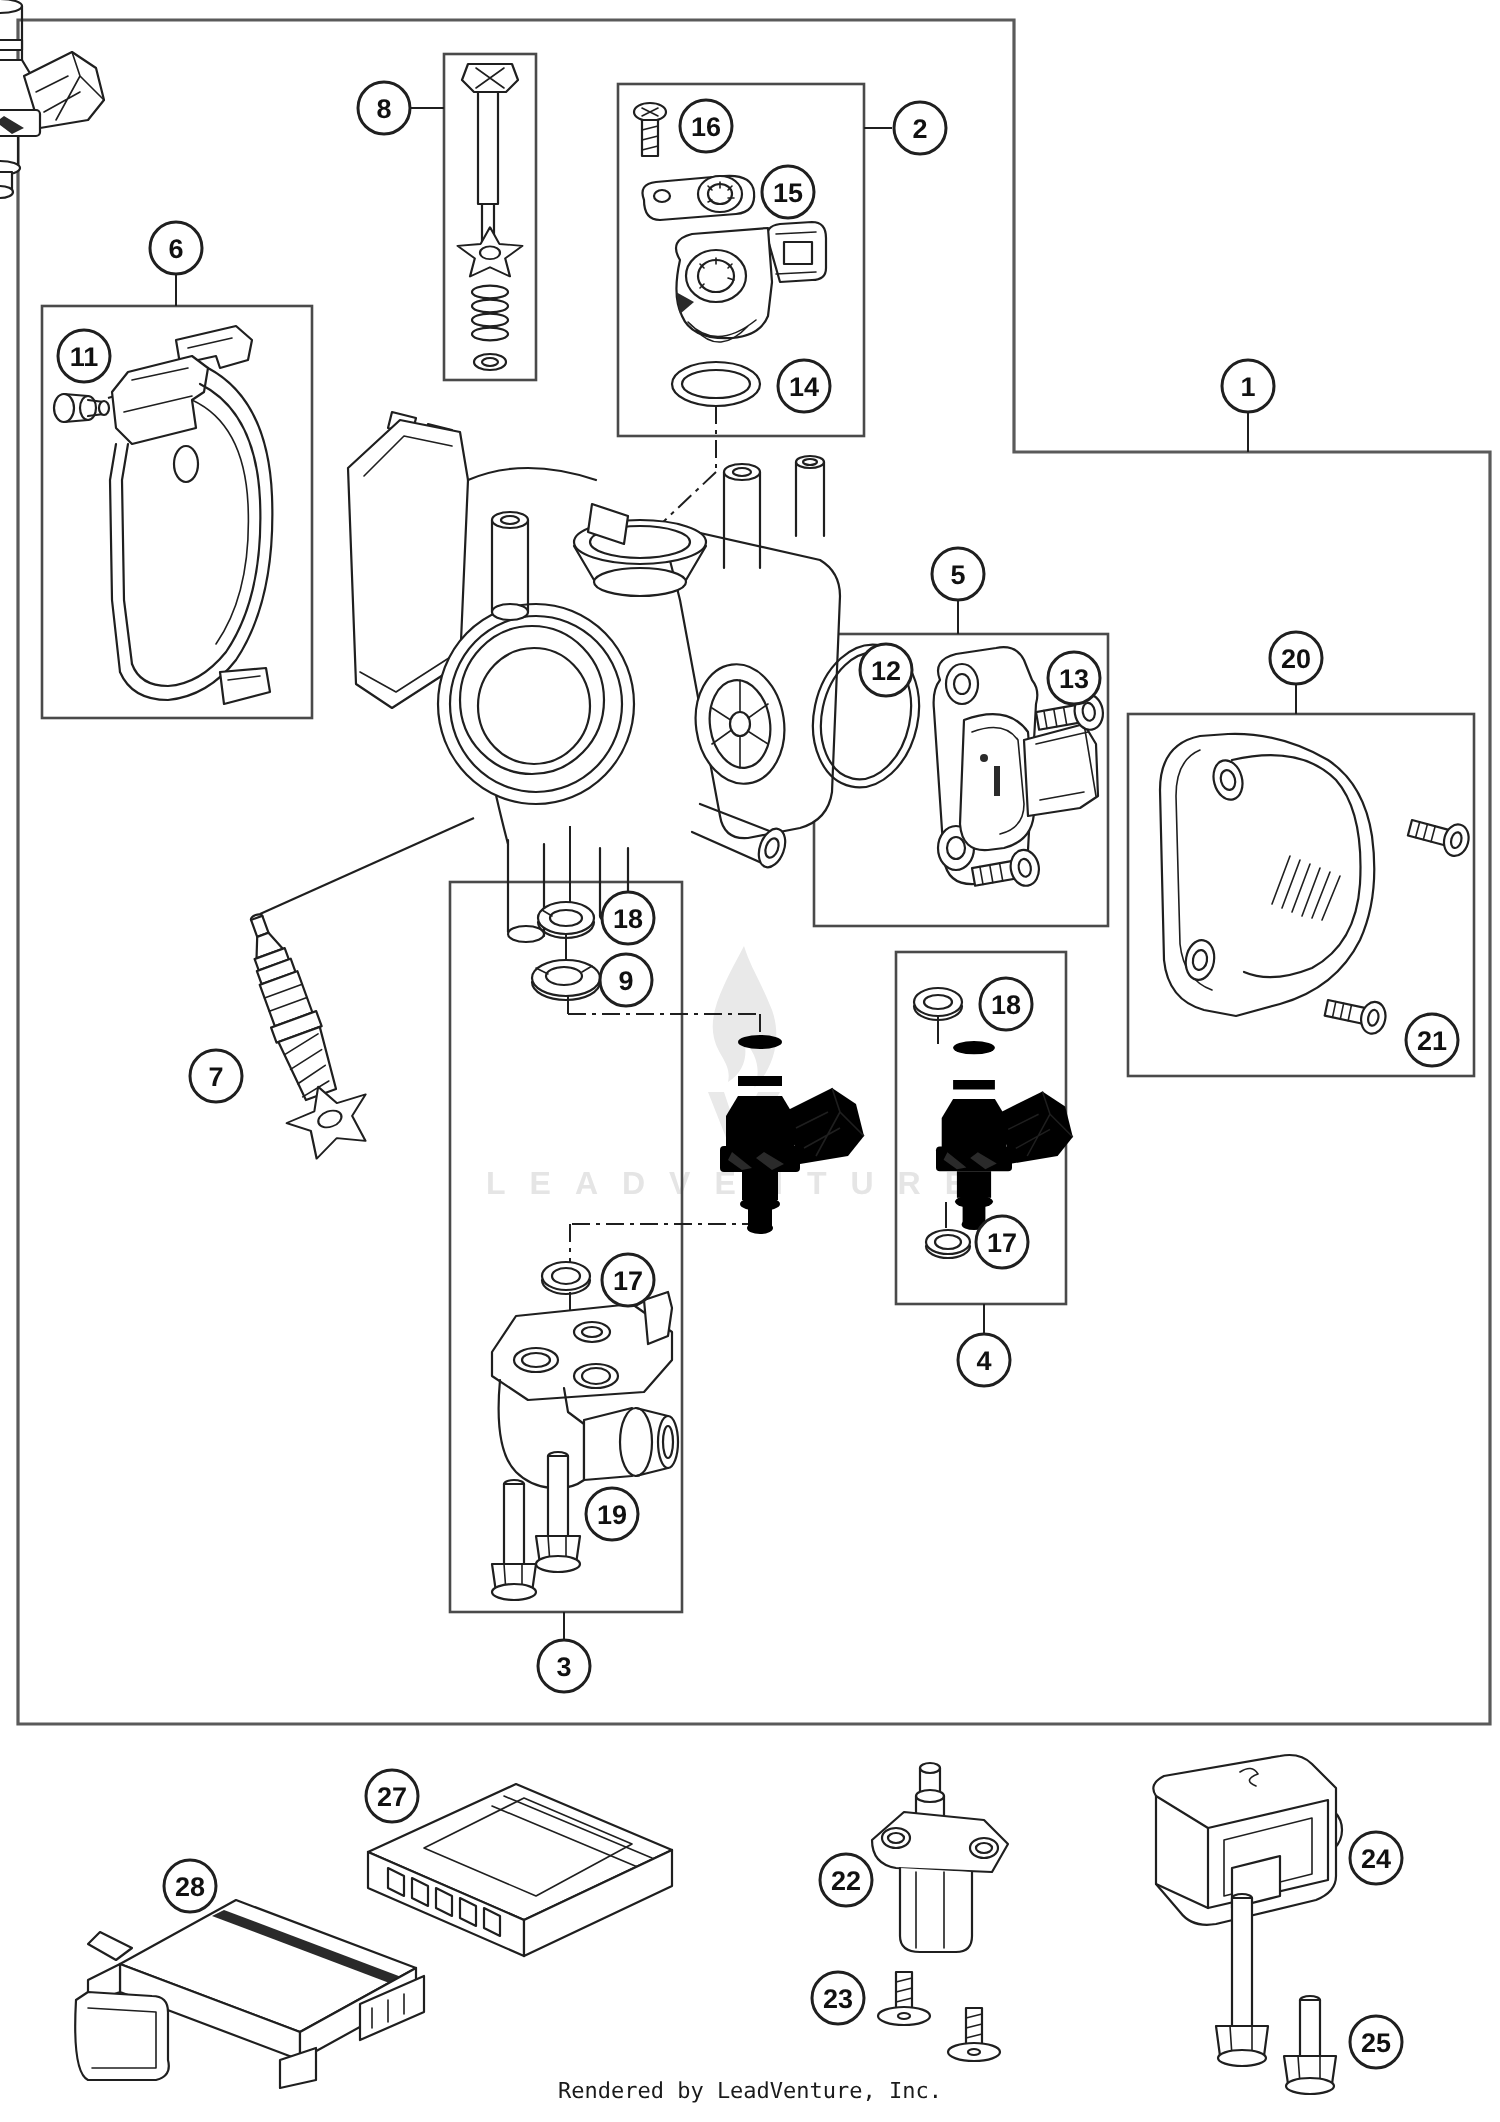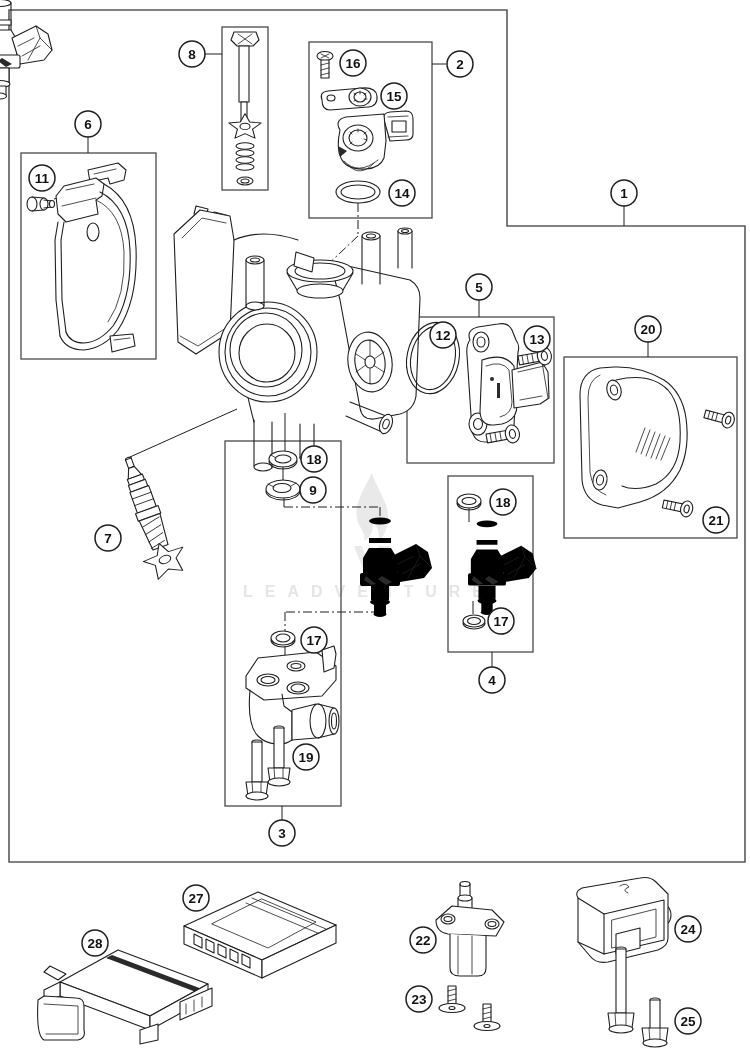--- a/index.html
+++ b/index.html
@@ -494,13 +494,14 @@
           <circle cx="196" cy="898" r="13"></circle>
           <text x="196" y="902.8">27</text>
         </g>
         <g class="callout">
           <circle cx="95" cy="943" r="13"></circle>
           <text x="95" y="947.8">28</text>
         </g>
       </g>
 </svg>
 
+<div id="footer">Rendered by LeadVenture, Inc.</div>
 </div>
 
 </body></html>

